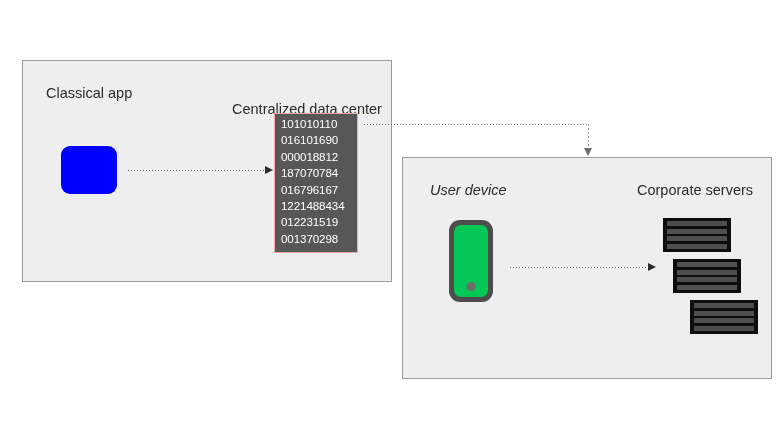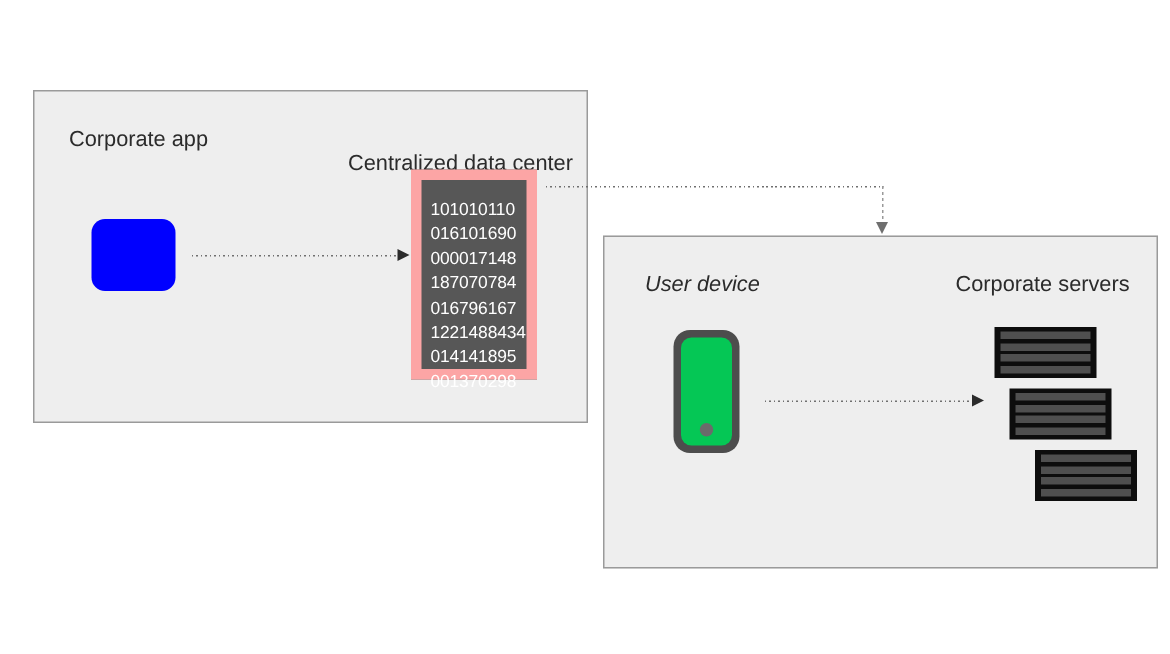--- a/index.html
+++ b/index.html
@@ -68,23 +68,23 @@
   }
 
   
   #binary-data-block {
     position: absolute;
     left: 274px;
     top: 113px;
     width: 84px;
     height: 140px;
     background: #575757;
-    border: 7px solid #fca5a5;
-    box-sizing: border-box;
-    padding: 12px 0 0 6px;
+    border: 1px solid #fca5a5;
+    box-sizing: border-box;
+    padding: 2px 0 0 6px;
   }
   .binary-row {
     color: #ffffff;
     font-size: 11.6px;
     line-height: 16.4px;
     letter-spacing: -0.1px;
     white-space: nowrap;
   }
 
   
@@ -180,34 +180,34 @@
   #server-rack-2 { left: 673px; top: 259px; }
   #server-rack-3 { left: 690px; top: 300px; }
 </style>
 </head>
 <body>
 
 <div id="canvas">
 
   <div class="panel" id="panel-classical"></div>
 
-  <div class="panel-label" id="label-classical-app">Corporate app</div>
+  <div class="panel-label" id="label-classical-app">Classical app</div>
 
   <div class="panel-label" id="label-data-center">Centralized data center</div>
 
   <div id="classical-app-block"></div>
 
   <div id="binary-data-block">
     <div class="binary-row">101010110</div>
     <div class="binary-row">016101690</div>
-    <div class="binary-row">000017148</div>
+    <div class="binary-row">000018812</div>
     <div class="binary-row">187070784</div>
     <div class="binary-row">016796167</div>
     <div class="binary-row">1221488434</div>
-    <div class="binary-row">014141895</div>
+    <div class="binary-row">012231519</div>
     <div class="binary-row">001370298</div>
   </div>
 
   <div class="dotted-line" id="arrow-app-to-dc-line"></div>
   <div class="arrow-head-right" id="arrow-app-to-dc-head"></div>
 
   <div class="dotted-line" id="arrow-dc-to-panel-h"></div>
   <div class="dotted-line-v" id="arrow-dc-to-panel-v"></div>
   <div class="arrow-head-down" id="arrow-dc-to-panel-head"></div>
 

